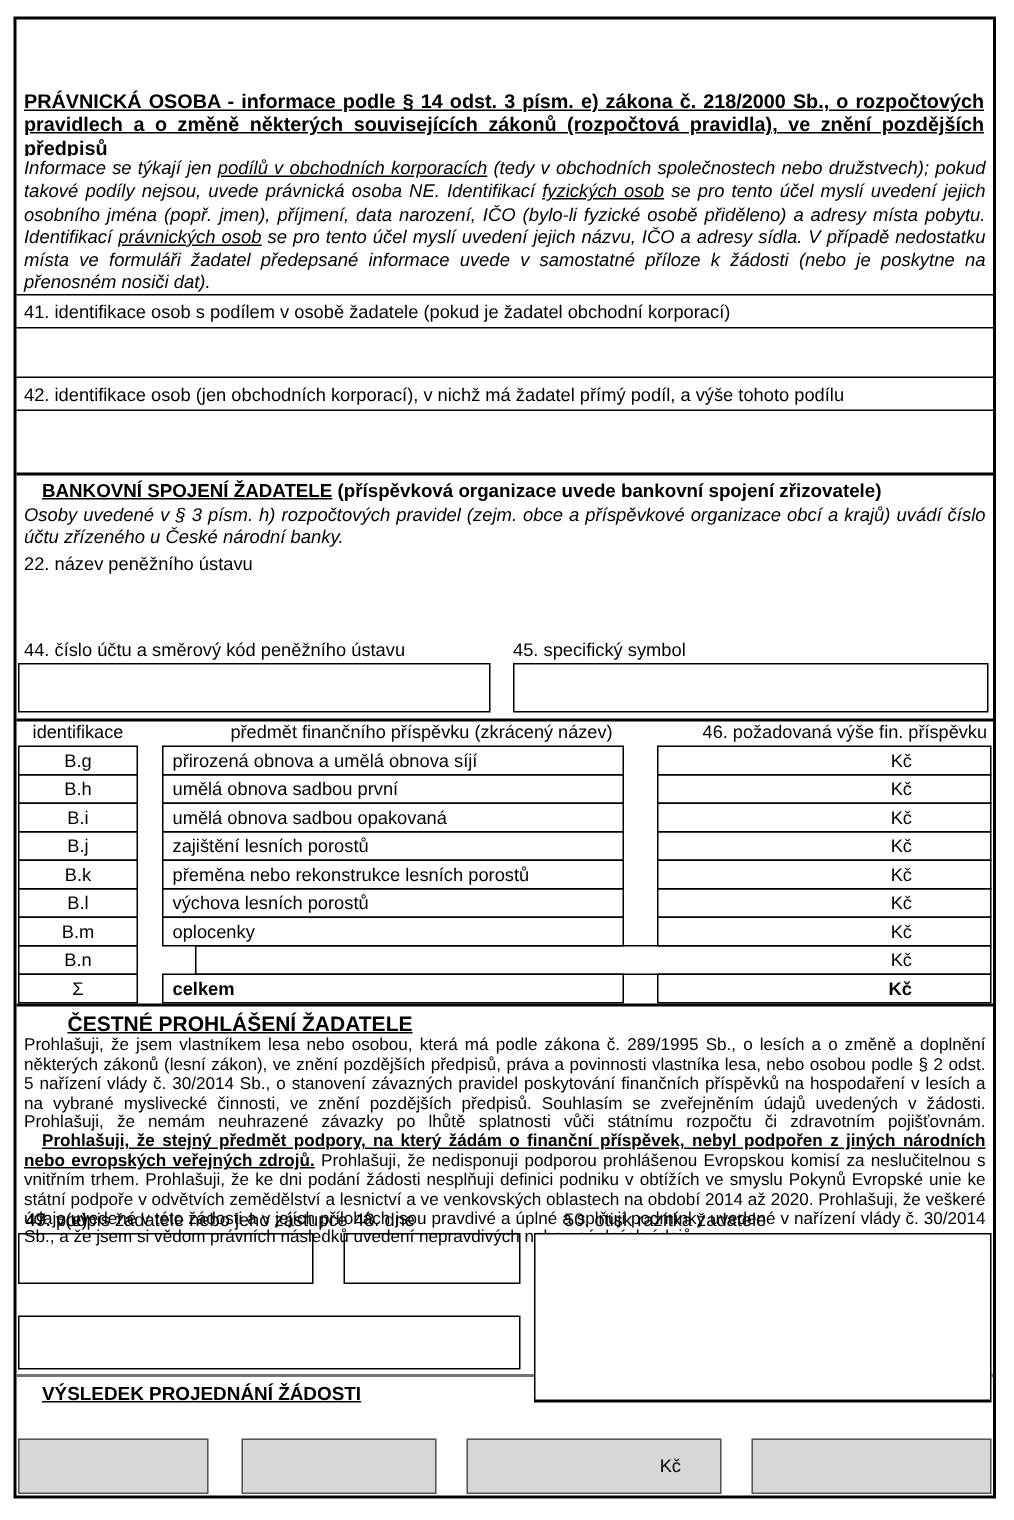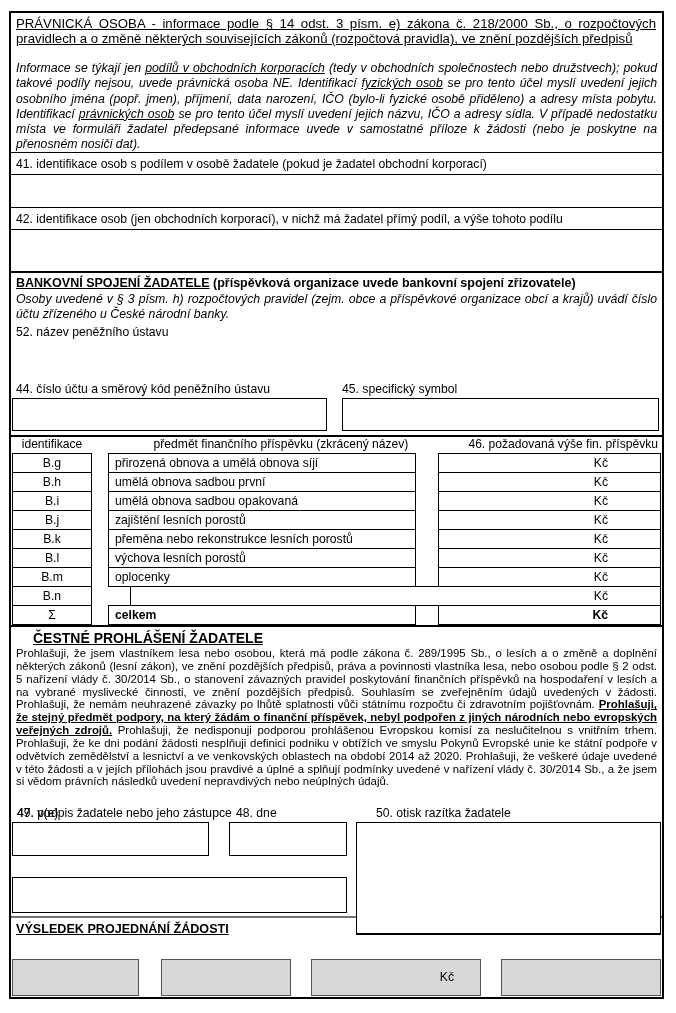--- a/index.html
+++ b/index.html
@@ -10,28 +10,29 @@
     color: #000; position: relative;
   }
   .page { position: relative; width: 676px; height: 1013px; background: #fff; }
   .frame {
     position: absolute; left: 9px; top: 11px;
     width: 655px; height: 988px;
     border: 2px solid #000; background: #fff;
   }
   
   .lbl { font-size: 12.2px; }
-  .bu { font-weight: bold; text-decoration: underline; }
+  .bu { font-weight: bold; text-decoration: underline; margin-left: 12px; }
   .b { font-weight: bold; }
 
   
   .sec-title {
     padding: 3px 6px 0 5px; height: 47px; overflow: hidden;
-    font-size: 13.2px; font-weight: normal; line-height: 15.4px;
+    font-size: 13.2px; font-weight: bold; line-height: 15.4px;
     text-align: justify;
+    margin-top: 44px;
   }
   .sec-title span { text-decoration: underline; }
 
   
   .sec-intro {
     padding: 1px 5px 0; height: 92px; overflow: hidden;
     font-style: italic; font-size: 12.3px; line-height: 15.3px;
     text-align: justify;
   }
   .sec-intro .u { text-decoration: underline; font-style: italic; }
@@ -130,21 +131,21 @@
 
     <div class="f-label lbl">41. identifikace osob s podílem v osobě žadatele (pokud je žadatel obchodní korporací)</div>
     <div class="f-answer41"></div>
 
     <div class="f-label lbl">42. identifikace osob (jen obchodních korporací), v nichž má žadatel přímý podíl, a výše tohoto podílu</div>
     <div class="f-answer42"></div>
 
     <div class="sec-bank">
       <div class="bank-header"><span class="bu">BANKOVNÍ SPOJENÍ ŽADATELE</span><span class="b"> (příspěvková organizace uvede bankovní spojení zřizovatele)</span></div>
       <div class="bank-note">Osoby uvedené v § 3 písm. h) rozpočtových pravidel (zejm. obce a příspěvkové organizace obcí a krajů) uvádí číslo účtu zřízeného u České národní banky.</div>
-      <div class="f43-label lbl">52. název peněžního ústavu</div>
+      <div class="f43-label lbl">22. název peněžního ústavu</div>
       <div class="f43-space"></div>
       <div class="row-4445-labels">
         <div class="lbl44 lbl">44. číslo účtu a směrový kód peněžního ústavu</div>
         <div class="lbl">45. specifický symbol</div>
       </div>
       <div class="row-4445-boxes">
         <div class="box44"></div>
         <div class="sp4445"></div>
         <div class="box45"></div>
       </div>

